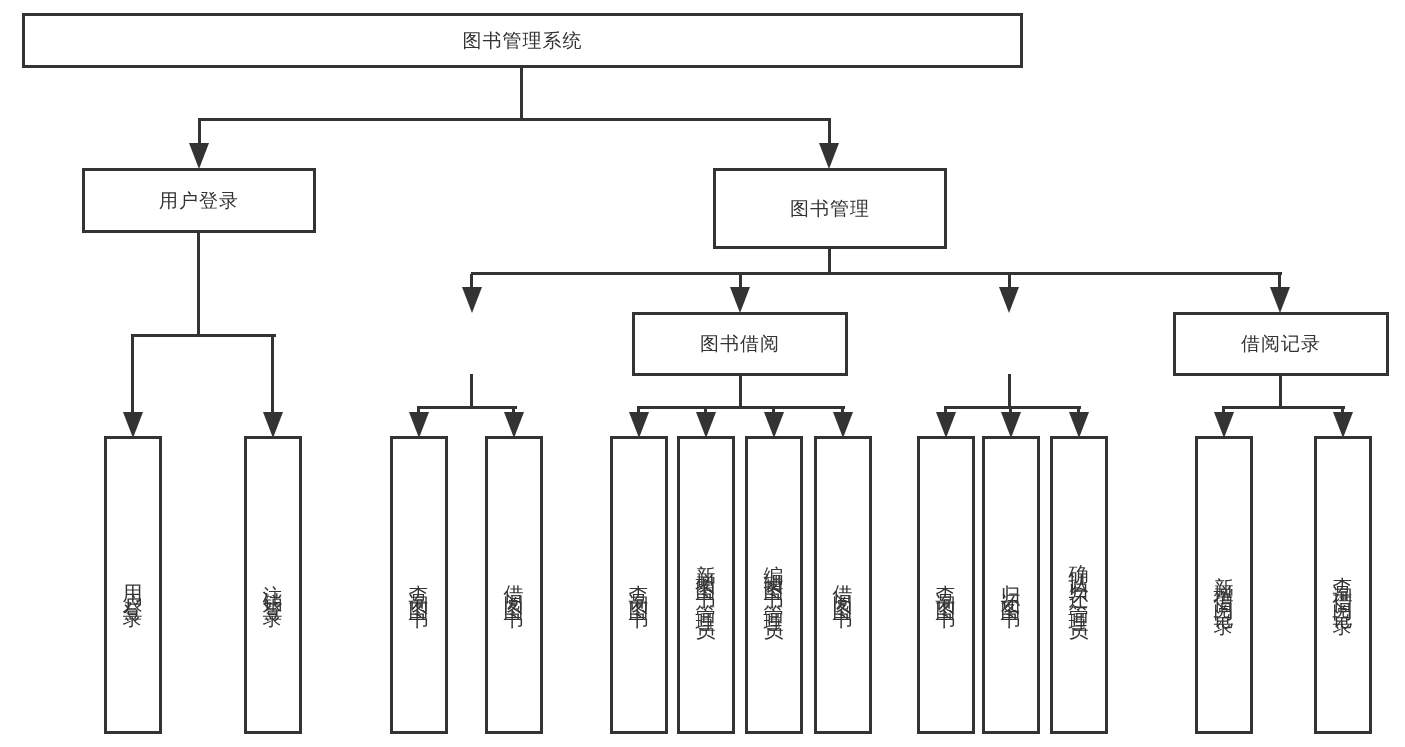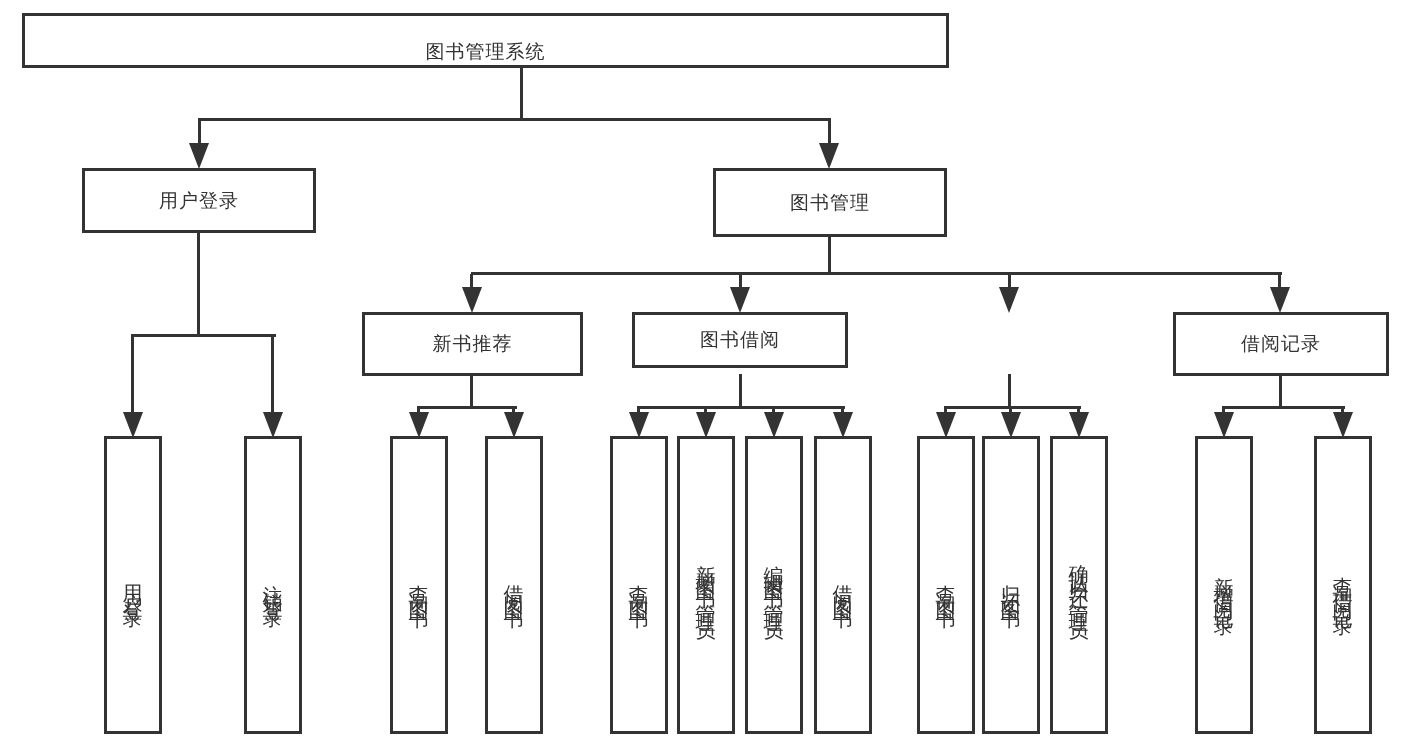--- a/index.html
+++ b/index.html
@@ -69,53 +69,50 @@
     letter-spacing: 1px;
     z-index: 3;
     white-space: nowrap;
   }
 </style>
 </head>
 <body>
 
 <div class="canvas">
 
-  <div class="hbox" style="left:22px; top:13px; width:927px; height:55px;align-items:flex-end;">
+  <div class="hbox" style="left:22px; top:13px; width:1001px; height:55px;">
     <span>图书管理系统</span>
   </div>
 
   <div class="line" style="left:520px; top:66px; width:3px; height:54px;"></div>
   <div class="line" style="left:198px; top:118px; width:633px; height:3px;"></div>
   <div class="line" style="left:198px; top:120px; width:3px; height:26px;"></div>
   <div class="line" style="left:828px; top:120px; width:3px; height:26px;"></div>
   <div class="arrow" style="left:189px; top:143px;"></div>
   <div class="arrow" style="left:819px; top:143px;"></div>
 
   <div class="hbox" style="left:82px; top:168px; width:234px; height:65px;">
     <span>用户登录</span>
   </div>
-  <div class="hbox" style="left:713px; top:168px; width:234px; height:69px;text-align:center;">
+  <div class="hbox" style="left:713px; top:168px; width:234px; height:81px;text-align:center;">
     <span>图书管理</span>
   </div>
 
   <div class="line" style="left:828px; top:232px; width:3px; height:42px;"></div>
   <div class="line" style="left:471px; top:272px; width:811px; height:3px;"></div>
   <div class="line" style="left:470px; top:274px; width:3px; height:14px;"></div>
   <div class="line" style="left:739px; top:274px; width:3px; height:14px;"></div>
   <div class="line" style="left:1008px; top:274px; width:3px; height:14px;"></div>
   <div class="line" style="left:1278px; top:274px; width:3px; height:14px;"></div>
   <div class="arrow" style="left:462px; top:287px;"></div>
   <div class="arrow" style="left:730px; top:287px;"></div>
   <div class="arrow" style="left:999px; top:287px;"></div>
   <div class="arrow" style="left:1270px; top:287px;"></div>
 
-  <div class="hbox" style="left:362px; top:312px; width:221px; height:64px;">
-    <span>新书推荐</span>
-  </div>
-  <div class="hbox" style="left:632px; top:312px; width:216px; height:56px;">
+  <div class="hbox" style="left:632px; top:312px; width:216px; height:64px;">
     <span>图书借阅</span>
   </div>
   <div class="hbox" style="left:1173px; top:312px; width:216px; height:64px;">
     <span>借阅记录</span>
   </div>
 
   <div class="line" style="left:197px; top:232px; width:3px; height:104px;"></div>
   <div class="line" style="left:131px; top:334px; width:145px; height:3px;"></div>
   <div class="line" style="left:131px; top:336px; width:3px; height:77px;"></div>
   <div class="line" style="left:271px; top:336px; width:3px; height:77px;"></div>

